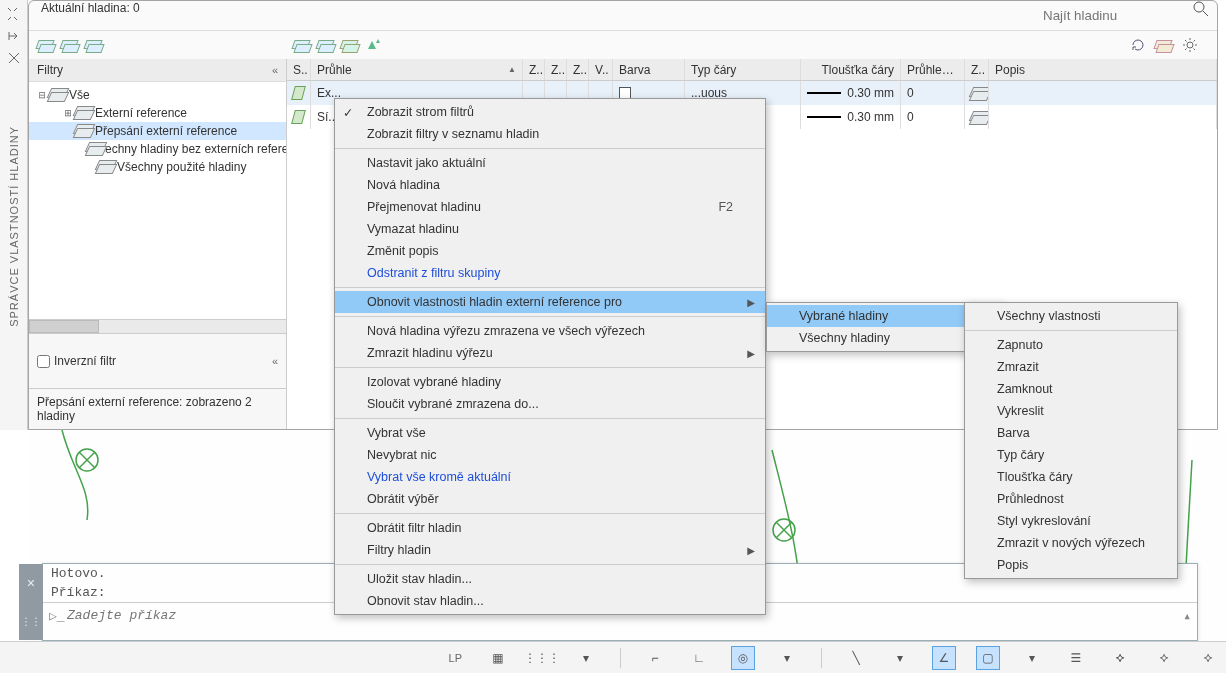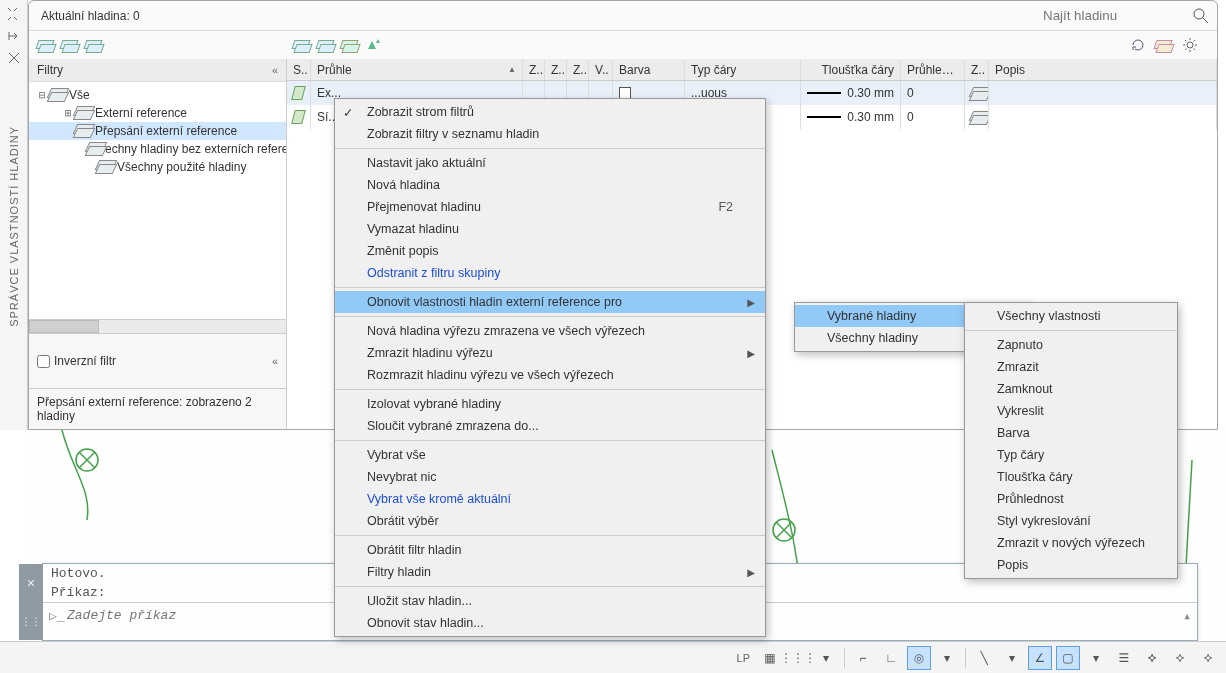--- a/index.html
+++ b/index.html
@@ -2,21 +2,21 @@
 <html><head>
 <meta charset="utf-8">
 <style>
 *{box-sizing:border-box;margin:0;padding:0}
 body{font-family:"Segoe UI",Tahoma,sans-serif;font-size:12px;color:#333;background:#fff;width:1226px;height:673px;overflow:hidden;position:relative}
 .whole{position:relative;width:100%;height:100%;background:#fff}
 .sidebar-rail{position:absolute;left:0;top:0;width:28px;height:430px;background:#f5f5f5;border-right:1px solid #ccc;z-index:5}
 .sidebar-rail .rail-icon{width:16px;height:16px;margin:6px auto;display:block;color:#666}
 .sidebar-rail .vtext{writing-mode:vertical-rl;transform:rotate(180deg);font-size:11px;color:#666;margin:60px auto 0;white-space:nowrap;letter-spacing:1px}
 .panel{position:absolute;left:28px;top:0;width:1190px;height:430px;background:#fafafa;border:1px solid #a5a5a5;border-radius:6px 6px 0 0}
-.panel-header{display:flex;align-items:center;height:30px;padding:0 8px;border-bottom:1px solid #ddd}
+.panel-header{display:flex;height:30px;padding:0 8px;border-bottom:1px solid #ddd}
 .panel-header .current-layer{flex:0 0 250px;padding-left:4px}
 .panel-header .spacer{flex:1}
 .panel-header .find{border:1px solid transparent;width:150px;padding:3px;background:transparent;color:#0c4a6e}
 .panel-header .mag{width:16px;height:16px;color:#555;margin-left:4px}
 .toolbar-row{display:flex;align-items:center;height:28px;padding:0 8px;gap:4px}
 .toolbar-row .tb-ico{width:18px;height:18px;display:inline-flex;align-items:center;justify-content:center;color:#556;margin-right:2px}
 .toolbar-row .tb-gap{flex:1}
 .toolbar-row .right-icons{display:flex;gap:6px;margin-right:8px}
 .lower{display:flex;height:calc(100% - 58px)}
 .filters-pane{width:258px;border-right:1px solid #ccc;display:flex;flex-direction:column;background:#f7f7f7}
@@ -49,35 +49,35 @@
 .sort-arrow{font-size:8px;color:#666;margin-left:auto}
 .col-name .sort-arrow{margin-left:auto}
 .canvas-bg{position:absolute;left:28px;top:430px;right:0;bottom:0;background:#fefefe;overflow:hidden}
 .canvas-bg svg{width:100%;height:100%}
 .cmdline{position:absolute;left:42px;bottom:32px;right:28px;height:78px;background:#fefefe;border:1px solid #9aaeb8;box-shadow:0 1px 4px rgba(0,0,0,.15);display:flex;flex-direction:column;font-family:"Consolas","Courier New",monospace;font-size:13px;color:#555}
 .cmdline .closebox{position:absolute;left:-24px;top:0;width:24px;height:100%;background:#8f9aa3;display:flex;flex-direction:column;align-items:center;justify-content:space-around;color:#eee}
 .cmdline .hist{padding:2px 8px}
 .cmdline .inrow{display:flex;align-items:center;border-top:1px solid #ccc;padding:0 6px;height:26px}
 .cmdline .inrow .chev{width:16px;color:#888;margin-right:2px}
 .cmdline .inrow input{flex:1;border:none;background:transparent;font-family:Liberation Mono, monospace;font-size:inherit;font-style:italic;color:#aaa;outline:none}
-.status-bar{position:absolute;left:0;bottom:0;right:0;height:32px;background:#f4f4f4;border-top:1px solid #ccc;display:flex;align-items:center;justify-content:flex-end;padding:0 6px;gap:4px}
+.status-bar{position:absolute;left:0;bottom:0;right:0;height:32px;background:#f4f4f4;border-top:1px solid #ccc;display:flex;align-items:center;justify-content:flex-end;padding:0 6px;gap:20px}
 .status-bar .sb-btn{width:24px;height:24px;display:flex;align-items:center;justify-content:center;color:#555;border:1px solid transparent}
 .status-bar .sb-btn.active{background:#c7e2ff;border:1px solid #5aa2e0}
 .status-bar .sb-sep{width:1px;height:20px;background:#ccc;margin:0 2px}
 .status-bar .sb-text{font-size:11px;color:#666;padding:0 4px}
 .context-menu{position:absolute;background:#f0f0f0;border:1px solid #999;box-shadow:2px 3px 8px rgba(0,0,0,.25);z-index:50;font-size:12.5px;padding:2px 0}
 .context-menu .cm-item{padding:4px 32px 4px 32px;white-space:nowrap;position:relative;display:flex;align-items:center}
 .context-menu .cm-item .check{position:absolute;left:8px;color:#333}
 .context-menu .cm-item .subarrow{position:absolute;right:10px;font-size:10px;color:#555}
 .context-menu .cm-item .hotkey{position:absolute;right:32px;color:#555}
 .context-menu .cm-item.disabled{color:#1d4ed8}
 .context-menu .cm-sep{height:1px;background:#ccc;margin:3px 0}
 .context-menu .cm-item.highlight{background:#91c9f7}
 .cm-main{left:334px;top:98px;width:432px}
-.cm-sub1{left:794px;top:302px;width:237px}
+.cm-sub1{left:766px;top:302px;width:237px}
 .cm-sub2{left:964px;top:302px;width:214px}
 ::-webkit-scrollbar{display:none}
 .layer-ico-green{display:inline-block;width:14px;height:14px;position:relative}
 .layer-ico-green:before{content:"";position:absolute;inset:0;border:1px solid #6aa15a;transform:skewX(-15deg);background:#d4e9cb}
 .layer-ico-stack{display:inline-block;width:16px;height:12px;position:relative}
 .layer-ico-stack:before,.layer-ico-stack:after{content:"";position:absolute;width:16px;height:8px;border:1px solid #888;transform:skewX(-25deg);background:#e7ecef}
 .layer-ico-stack:before{top:0}
 .layer-ico-stack:after{top:4px}
 .small-color-swatch{width:12px;height:12px;background:#fff;border:1px solid #555;margin-right:4px}
 .stack-ico{width:16px;height:14px;display:inline-block;position:relative;margin-right:4px}
@@ -361,23 +361,20 @@
         <span class="subarrow">▶</span>
       </div>
       <div class="cm-sep"></div>
       <div class="cm-item">
         <span>Nová hladina výřezu zmrazena ve všech výřezech</span>
       </div>
       <div class="cm-item">
         <span>Zmrazit hladinu výřezu</span>
         <span class="subarrow">▶</span>
       </div>
-      <div class="cm-item">
-        <span>Rozmrazit hladinu výřezu ve všech výřezech</span>
-      </div>
       <div class="cm-sep"></div>
       <div class="cm-item">
         <span>Izolovat vybrané hladiny</span>
       </div>
       <div class="cm-item">
         <span>Sloučit vybrané zmrazena do...</span>
       </div>
       <div class="cm-sep"></div>
       <div class="cm-item">
         <span>Vybrat vše</span>

